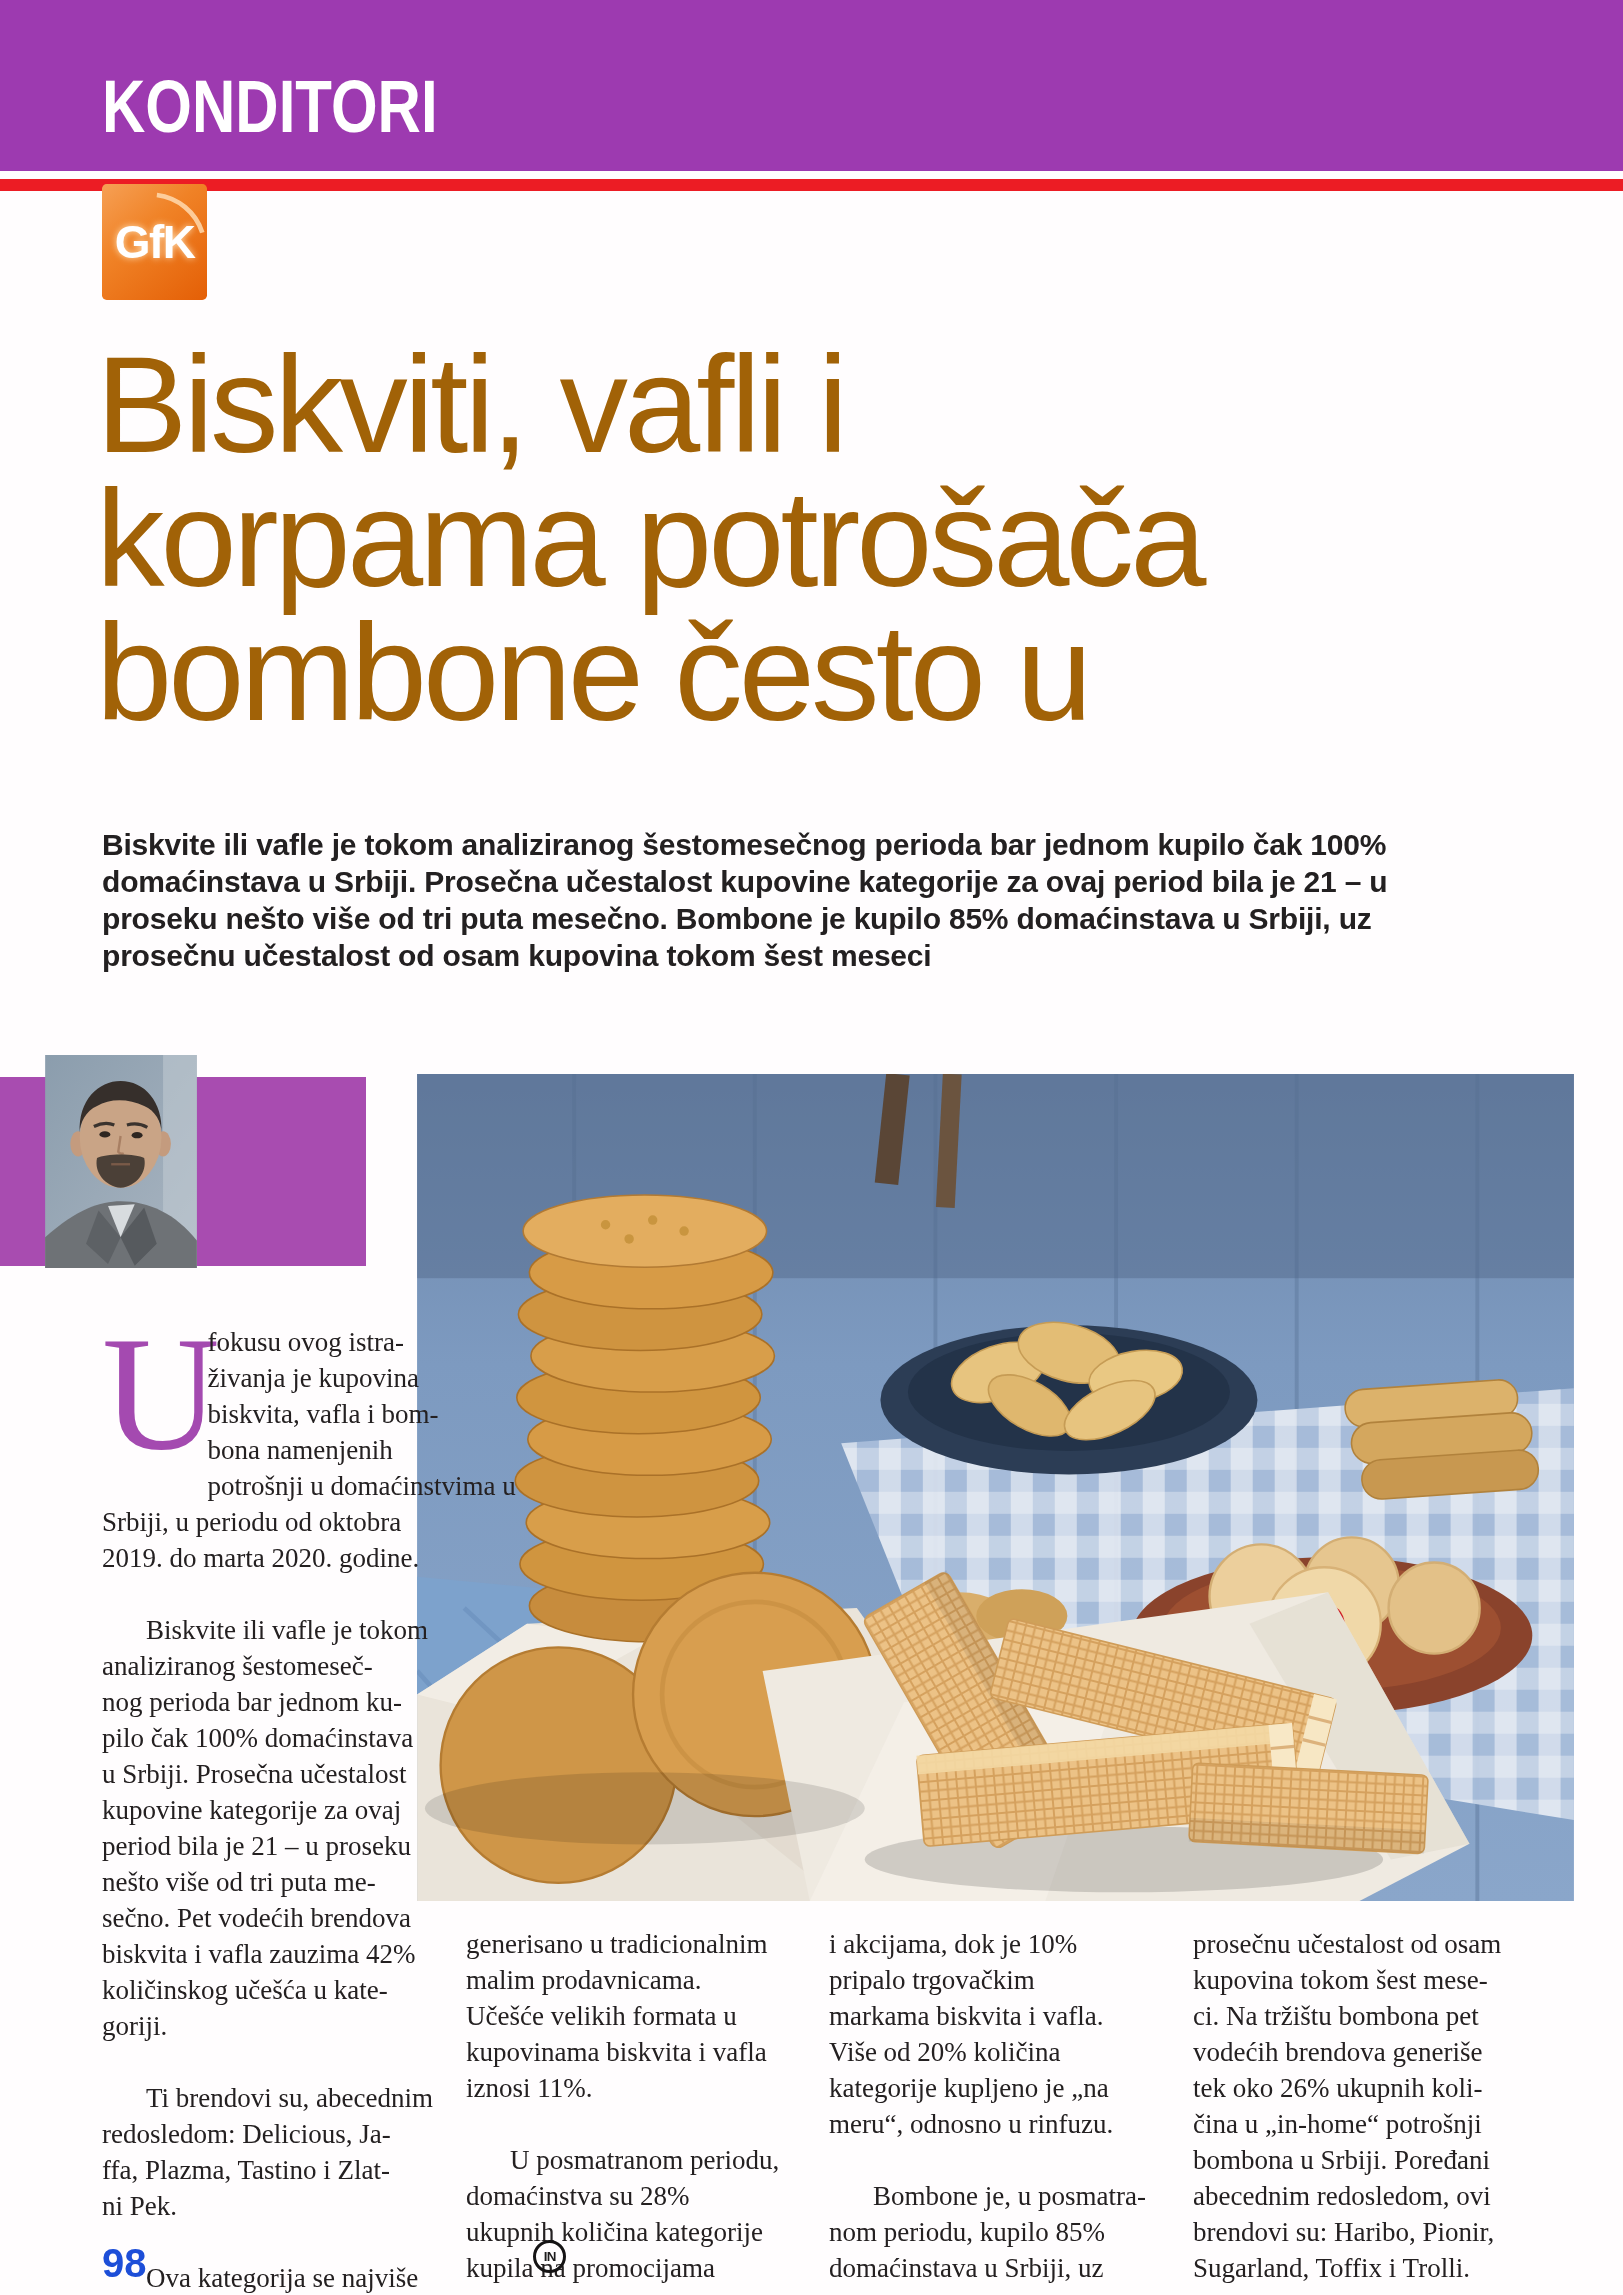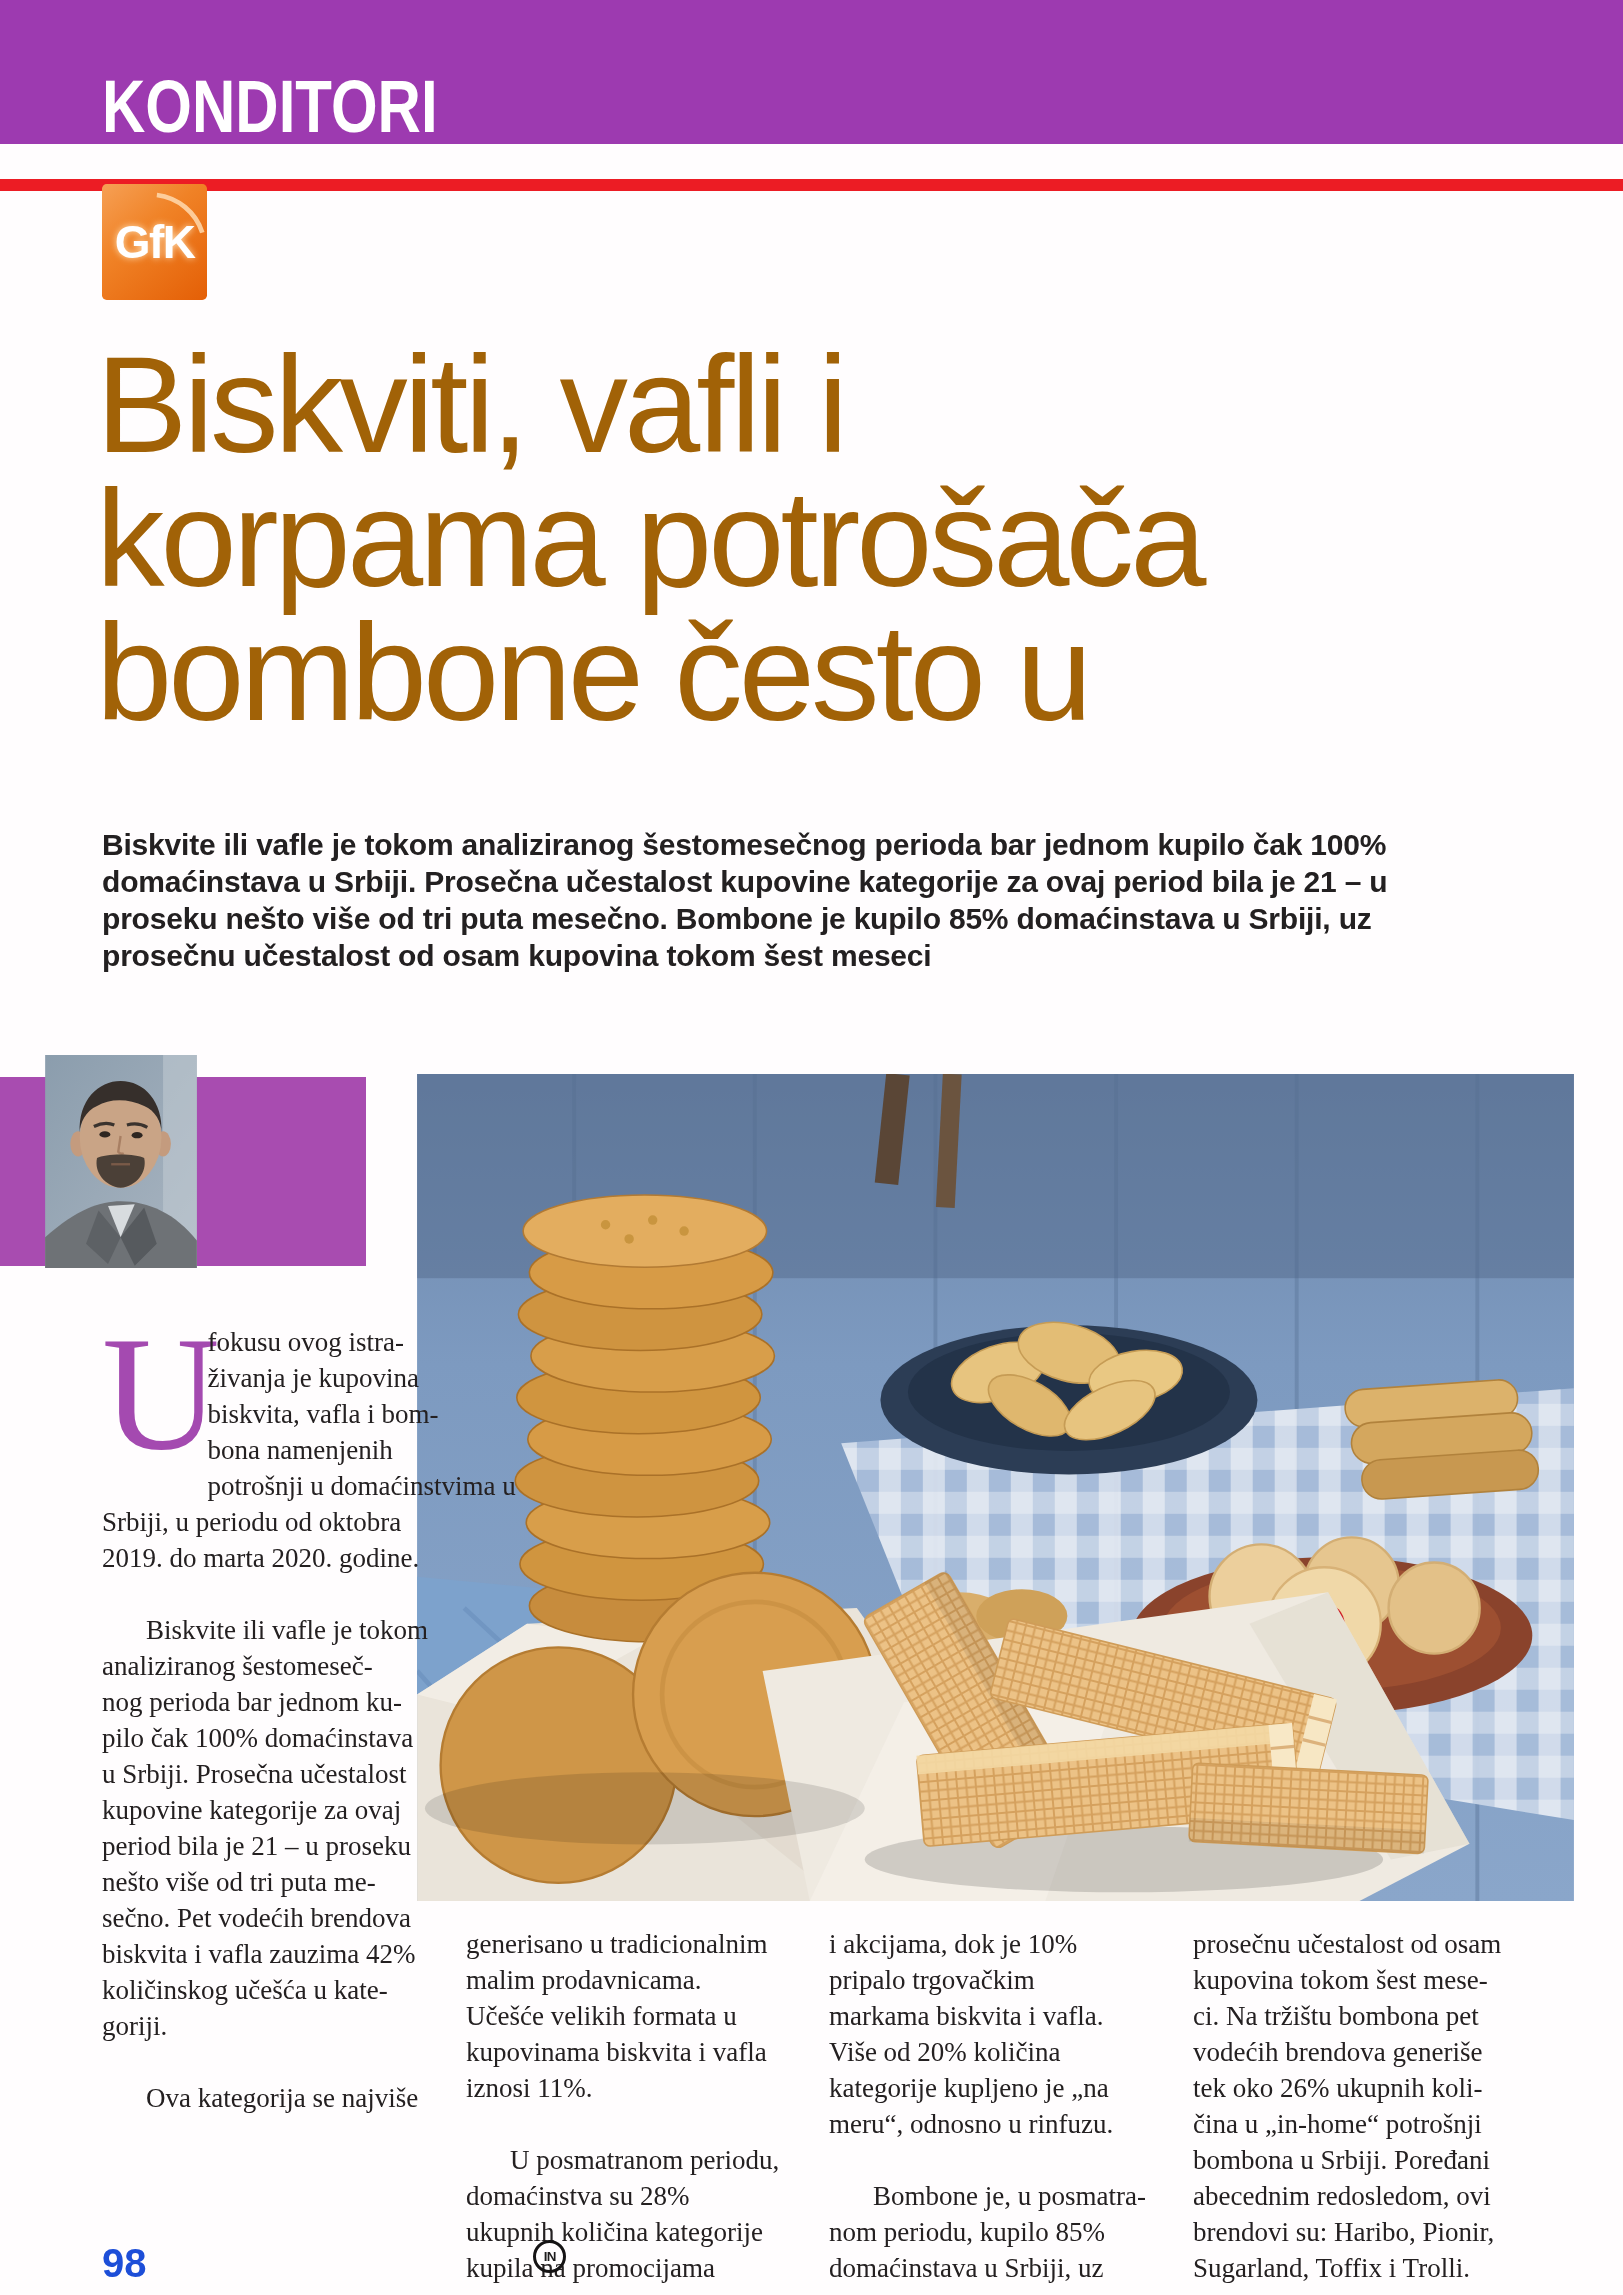--- a/index.html
+++ b/index.html
@@ -1,20 +1,20 @@
 <!DOCTYPE html>
 <html style="font-size:12.6px"><head>
 <meta charset="utf-8">
 <style>
   html,body{margin:0;padding:0;background:#6e6e6e;}
   .page{position:relative;width:1623px;height:2295px;background:#fffdfe;overflow:hidden;
         font-family:"Liberation Sans",sans-serif;color:#232021;}
 
   
-  .section-bar{position:absolute;left:0;top:0;width:1623px;height:144px;background:#9d3ab0;}
+  .section-bar{position:absolute;left:0;top:0;width:1623px;height:171px;background:#9d3ab0;}
   .section-title{position:absolute;left:102px;top:63px;font-size:75px;font-weight:bold;color:#ffffff;
                  letter-spacing:0;transform:scaleX(.80);transform-origin:left top;white-space:nowrap;}
   .red-rule{position:absolute;left:0;top:179px;width:1623px;height:11.8px;background:#ec1c24;}
 
   
   .gfk-logo{position:absolute;left:102px;top:184px;width:105px;height:116px;border-radius:4.7px;
             background:linear-gradient(140deg,#f6a055 0%,#f08226 40%,#e45f06 100%);
             display:flex;align-items:center;justify-content:center;overflow:hidden;}
   .gfk-text{color:#fff;font-weight:bold;font-size:46px;letter-spacing:-1.6px;
             text-shadow:0 0 7.9px rgba(255,230,190,.95);}
@@ -276,20 +276,28 @@
           <div class="tline">period bila je 21 – u proseku</div>
           <div class="tline">nešto više od tri puta me-</div>
           <div class="tline">sečno. Pet vodećih brendova</div>
           <div class="tline">biskvita i vafla zauzima 42%</div>
           <div class="tline">količinskog učešća u kate-</div>
           <div class="tline">goriji.</div>
         </div>
     </div>
     <div class="para indent">
       <div>
+          <div class="tline">Ti brendovi su, abecednim</div>
+          <div class="tline">redosledom: Delicious, Ja-</div>
+          <div class="tline">ffa, Plazma, Tastino i Zlat-</div>
+          <div class="tline">ni Pek.</div>
+        </div>
+    </div>
+    <div class="para indent">
+      <div>
           <div class="tline">Ova kategorija se najviše</div>
         </div>
     </div>
   </div>
 
   <div class="bodycol" id="col2">
     <div class="para">
       <div>
           <div class="tline">generisano u tradicionalnim</div>
           <div class="tline">malim prodavnicama.</div>

